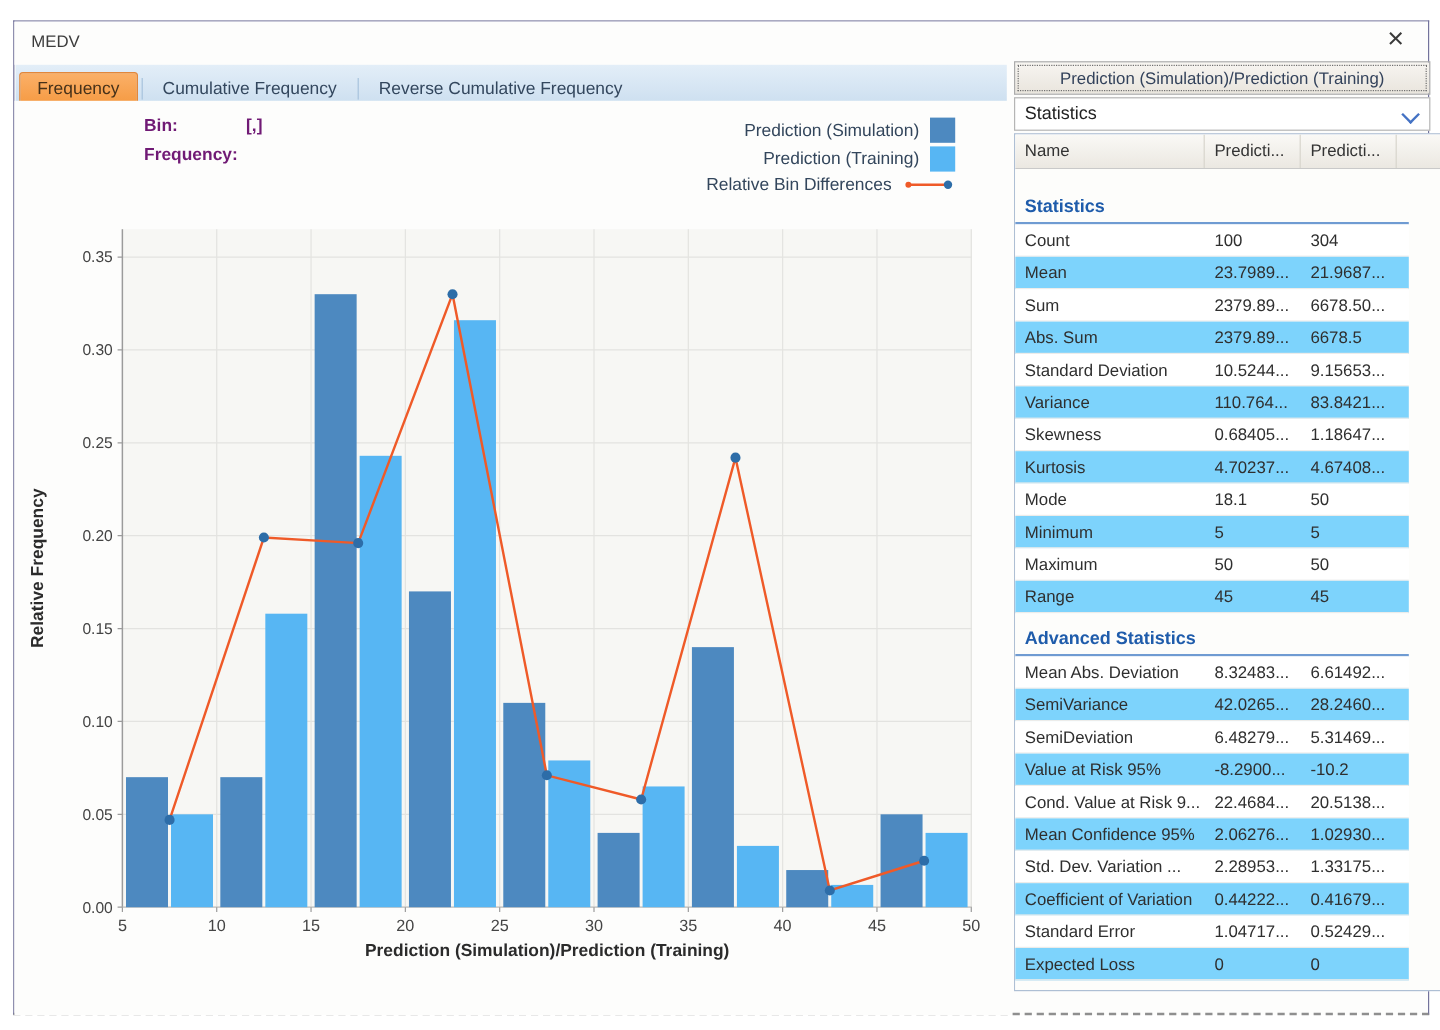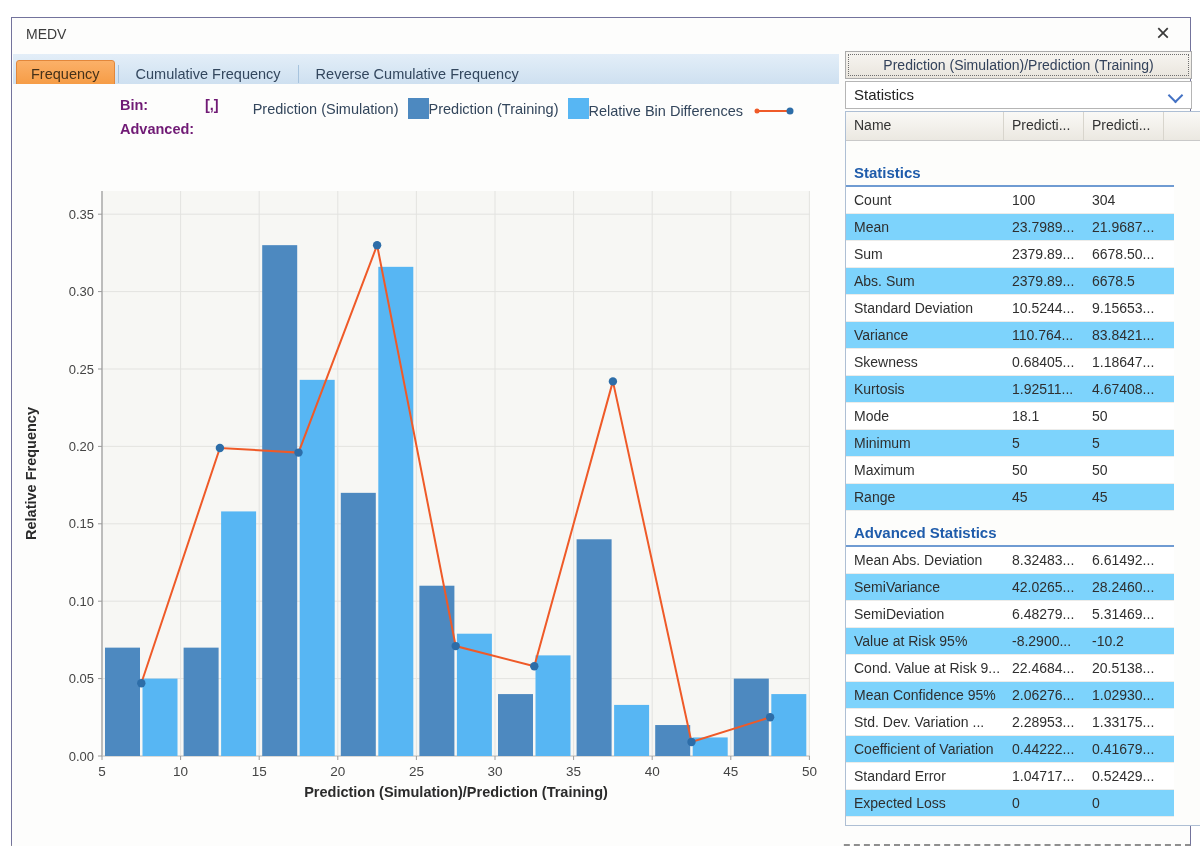--- a/index.html
+++ b/index.html
@@ -14,21 +14,21 @@
   
   .tabbar{position:absolute;left:1px;top:36px;width:826px;height:40px;display:flex;align-items:center;
     background:linear-gradient(#e3eef8,#c8dcee);border-bottom:1px solid #aac2da;box-sizing:border-box;}
   .tab{font-size:14.5px;color:#33475e;padding:5px 14px;margin:2px 1px;cursor:pointer;white-space:nowrap;}
   .tab.active{background:linear-gradient(#fbb068,#f59a42);border:1px solid #e2873b;border-radius:3px;
     color:#463119;margin-left:3px;}
   .tabsep{width:1px;height:18px;background:#a7c3dd;margin:0 2px;}
   
   .chart-area{position:absolute;left:0px;top:66px;width:828px;height:762px;background:#fdfdfc;}
   .chart-head-label{position:absolute;font-size:14.5px;font-weight:600;color:#701a75;}
-  .legend{position:absolute;right:44px;top:14px;display:flex;flex-direction:row;align-items:flex-end;}
+  .legend{position:absolute;right:44px;top:14px;display:flex;flex-direction:column;align-items:flex-end;}
   .lg-row{display:flex;align-items:center;margin-bottom:3px;}
   .lg-label{font-size:14.5px;color:#33465c;margin-right:9px;}
   .lg-swatch{width:21px;height:21px;}
   svg text{font-family:"Liberation Sans",sans-serif;}
   
   .var-btn{position:absolute;left:833px;top:33px;width:347px;height:28px;box-sizing:border-box;
     background:linear-gradient(#f7f5f1,#e9e5dd);border:1px solid #ababab;outline:1px dotted #6f6f6f;outline-offset:-4px;
     font-size:14px;color:#33425b;text-align:center;line-height:26px;cursor:pointer;white-space:nowrap;overflow:hidden;}
   .dropdown{position:absolute;left:833px;top:63px;width:347px;height:28px;box-sizing:border-box;
     background:#ffffff;border:1px solid #b5b5b5;cursor:pointer;}
@@ -74,21 +74,21 @@
     <div class="tab active">Frequency</div>
     <div class="tabsep"></div>
     <div class="tab">Cumulative Frequency</div>
     <div class="tabsep"></div>
     <div class="tab">Reverse Cumulative Frequency</div>
   </div>
 
   <div class="chart-area">
     <div class="chart-head-label" style="left:108px;top:13px;">Bin:</div>
     <div class="chart-head-label" style="left:193px;top:13px;">[,]</div>
-    <div class="chart-head-label" style="left:108px;top:37px;">Advanced:</div>
+    <div class="chart-head-label" style="left:108px;top:37px;">Frequency:</div>
     <div class="chart-head-label" style="left:200px;top:37px;"></div>
 
     <div class="legend">
       <div class="lg-row">
         <span class="lg-label">Prediction (Simulation)</span>
         <span class="lg-swatch" id="sw0" style="background: rgb(77, 137, 192);"></span>
       </div>
       <div class="lg-row">
         <span class="lg-label">Prediction (Training)</span>
         <span class="lg-swatch" id="sw1" style="background: rgb(87, 182, 243);"></span>
@@ -243,21 +243,21 @@
             <div class="c1">110.764...</div>
             <div class="c2">83.8421...</div>
           </div>
           <div class="t-row">
             <div class="c0">Skewness</div>
             <div class="c1">0.68405...</div>
             <div class="c2">1.18647...</div>
           </div>
           <div class="t-row alt">
             <div class="c0">Kurtosis</div>
-            <div class="c1">1.92511...</div>
+            <div class="c1">4.70237...</div>
             <div class="c2">4.67408...</div>
           </div>
           <div class="t-row">
             <div class="c0">Mode</div>
             <div class="c1">18.1</div>
             <div class="c2">50</div>
           </div>
           <div class="t-row alt">
             <div class="c0">Minimum</div>
             <div class="c1">5</div>

